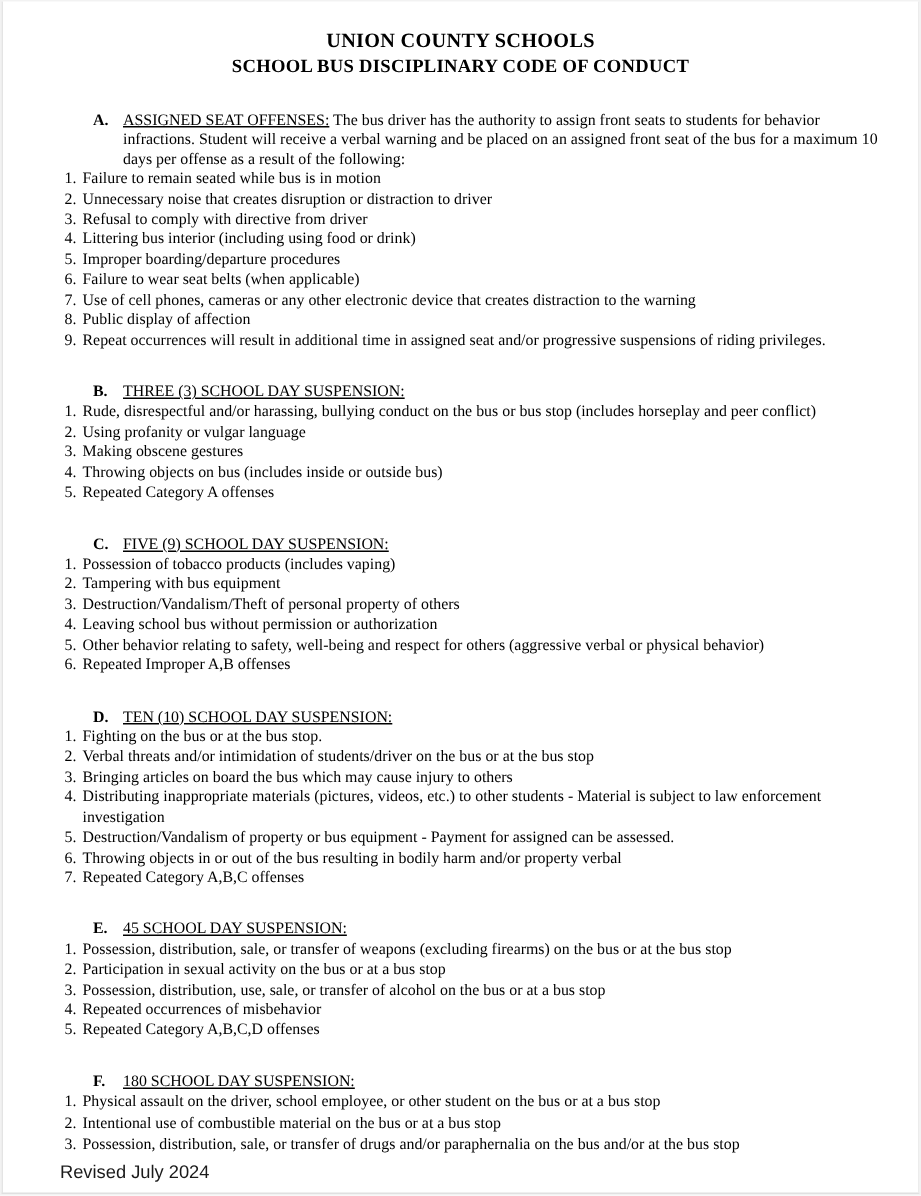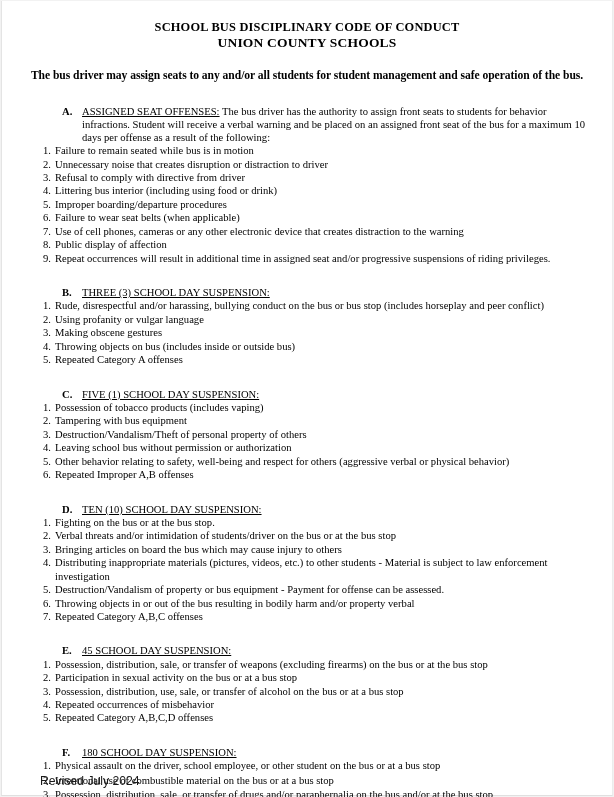--- a/index.html
+++ b/index.html
@@ -137,25 +137,24 @@
     color: #1a1a1a;
   }
 </style>
 </head>
 <body>
 
 <div class="page">
   <div class="doc">
 
     <div class="title-block">
+      <div class="title-line">UNION COUNTY SCHOOLS</div>
       <div class="title-line sub">SCHOOL BUS DISCIPLINARY CODE OF CONDUCT</div>
-      <div class="title-line">UNION COUNTY SCHOOLS</div>
     </div>
 
-    <div class="lead-statement">The bus driver may assign seats to any and/or all students for student management and safe operation of the bus.</div>
 
     <div id="sections-container">
         <div class="section alpha-a">
           <div class="section-head">
             <span class="section-letter">A.</span>
             <span class="section-head-body"><span class="section-title">ASSIGNED SEAT OFFENSES:</span><span class="section-intro"> The bus driver has the authority to assign front seats to students for behavior infractions. Student will receive a verbal warning and be placed on an assigned front seat of the bus for a maximum 10 days per offense as a result of the following:</span></span>
           </div>
           <ol class="items items-a">
             <li>
               <span class="num">1.</span>
@@ -219,21 +218,21 @@
             </li>
             <li>
               <span class="num">5.</span>
               <span class="txt">Repeated Category A offenses</span>
             </li>
           </ol>
         </div>
         <div class="section alpha-c">
           <div class="section-head">
             <span class="section-letter">C.</span>
-            <span class="section-head-body"><span class="section-title">FIVE (1) SCHOOL DAY SUSPENSION:</span></span>
+            <span class="section-head-body"><span class="section-title">FIVE (9) SCHOOL DAY SUSPENSION:</span></span>
           </div>
           <ol class="items items-c">
             <li>
               <span class="num">1.</span>
               <span class="txt">Possession of tobacco products (includes vaping)</span>
             </li>
             <li>
               <span class="num">2.</span>
               <span class="txt">Tampering with bus equipment</span>
             </li>
@@ -272,21 +271,21 @@
             <li>
               <span class="num">3.</span>
               <span class="txt">Bringing articles on board the bus which may cause injury to others</span>
             </li>
             <li>
               <span class="num">4.</span>
               <span class="txt">Distributing inappropriate materials (pictures, videos, etc.) to other students - Material is subject to law enforcement investigation</span>
             </li>
             <li>
               <span class="num">5.</span>
-              <span class="txt">Destruction/Vandalism of property or bus equipment - Payment for offense can be assessed.</span>
+              <span class="txt">Destruction/Vandalism of property or bus equipment - Payment for assigned can be assessed.</span>
             </li>
             <li>
               <span class="num">6.</span>
               <span class="txt">Throwing objects in or out of the bus resulting in bodily harm and/or property verbal</span>
             </li>
             <li>
               <span class="num">7.</span>
               <span class="txt">Repeated Category A,B,C offenses</span>
             </li>
           </ol>

